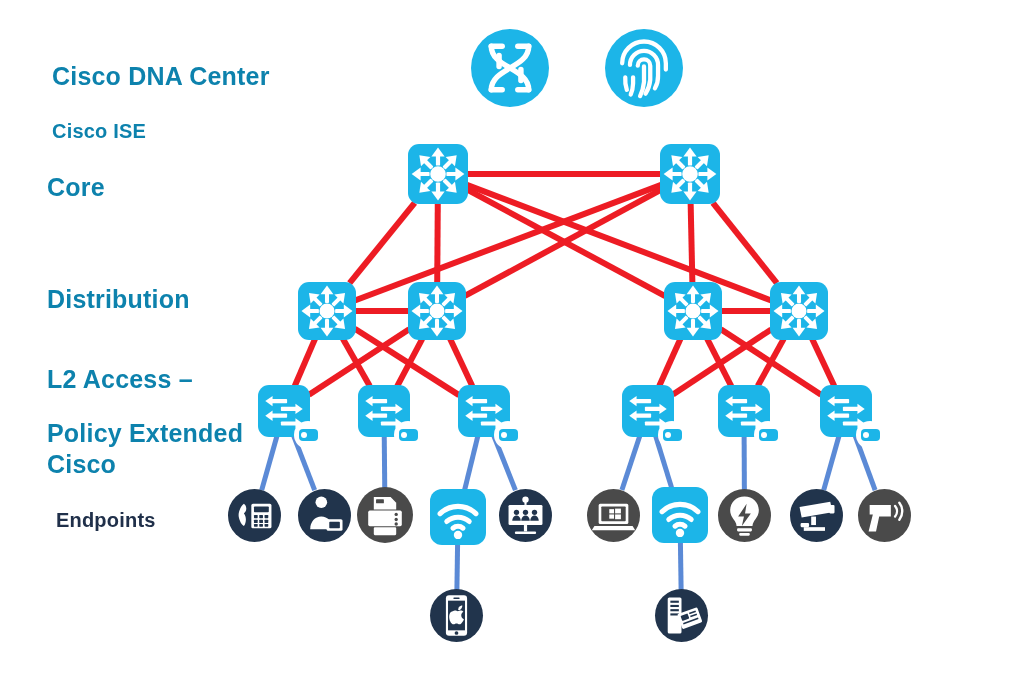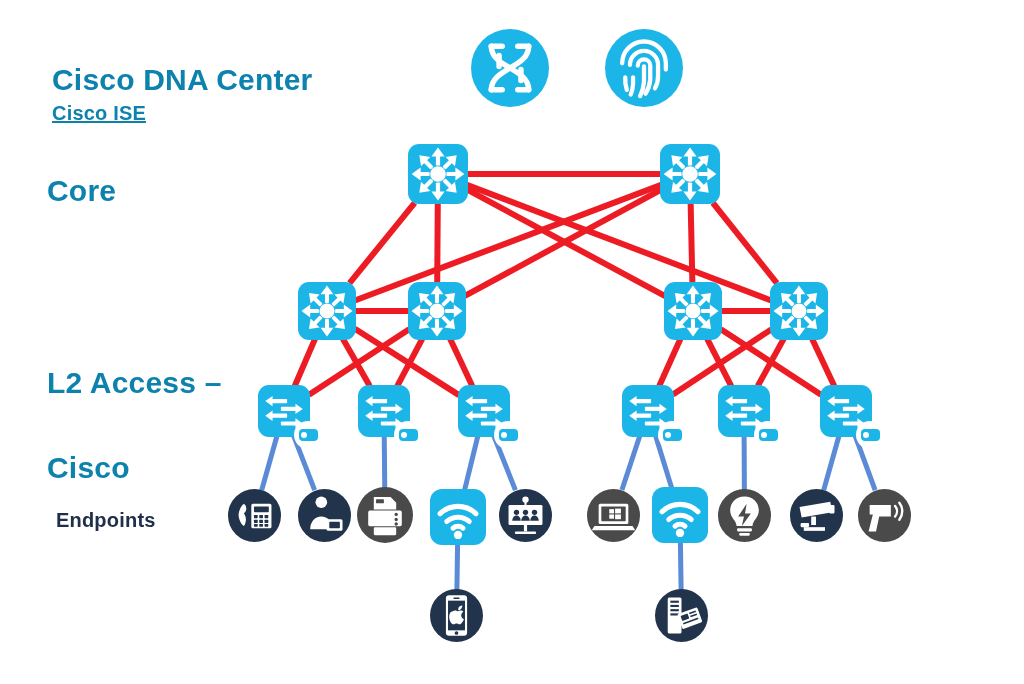--- a/index.html
+++ b/index.html
@@ -13,21 +13,21 @@
 
   .label{
     position:absolute;
     font-weight:bold;
     color:#0d82ad;
     letter-spacing:0.2px;
     line-height:1.25;
     white-space:pre;
     user-select:none;
   }
-  .label.big{font-size:30px;}
+  .label.big{font-size:25px;}
   .label.mid{font-size:20px;}
   .label.endpoints{color:#20304a;font-size:20px;text-align:right;}
   .sq{
     position:absolute;
     background:#1cb5e8;
     border-radius:11px;
     box-sizing:border-box;
   }
   .circ{
     position:absolute;
@@ -96,23 +96,25 @@
       <line x1="457.59065989847716" y1="543.88" x2="456.8874111675127" y2="590.06" stroke="#5b8ad6" stroke-width="5" stroke-linecap="butt"></line>
       <line x1="639.7596172248803" y1="435.96" x2="621.8988516746412" y2="490.06" stroke="#5b8ad6" stroke-width="5" stroke-linecap="butt"></line>
       <line x1="655.68" y1="435.96" x2="671.7292307692308" y2="488.12" stroke="#5b8ad6" stroke-width="5" stroke-linecap="butt"></line>
       <line x1="744.1194258373206" y1="435.96" x2="744.3782775119618" y2="490.06" stroke="#5b8ad6" stroke-width="5" stroke-linecap="butt"></line>
       <line x1="838.9538755980861" y1="435.96" x2="823.6816267942584" y2="490.06" stroke="#5b8ad6" stroke-width="5" stroke-linecap="butt"></line>
       <line x1="855.1957894736842" y1="435.96" x2="875.1273684210527" y2="490.06" stroke="#5b8ad6" stroke-width="5" stroke-linecap="butt"></line>
       <line x1="680.4011940298508" y1="541.88" x2="681.1202985074627" y2="590.06" stroke="#5b8ad6" stroke-width="5" stroke-linecap="butt"></line>
     </svg>
 
   <div class="label big" style="left:52px;top:61px;">Cisco DNA Center</div>
-  <div class="label mid" style="left:52px;top:101px;text-decoration:underline;">Cisco ISE</div>
+  <div class="label mid" style="left:52px;top:119px;">Cisco ISE</div>
   <div class="label big" style="left:47px;top:172px;text-align:right;">Core</div>
+  <div class="label big" style="left:47px;top:284px;">Distribution</div>
   <div class="label big" style="left:47px;top:364px;">L2 Access –</div>
+  <div class="label big" style="left:47px;top:418px;">Policy Extended</div>
   <div class="label big" style="left:47px;top:449px;">Cisco</div>
   <div class="label endpoints" style="left:56px;top:508px;">Endpoints</div>
 
   <div id="nodes">
       <div class="circ cyan" title="Cisco DNA Center" style="left: 471px; top: 29px; width: 78px; height: 78px; background: rgb(28, 181, 232);">
         <div class="glyph">
           <svg viewBox="0 0 100 100">
             <g fill="none" stroke="#ffffff" stroke-width="7" stroke-linecap="round">
       <path d="M26 22 C26 50 74 50 74 78"></path>
               <path d="M74 22 C74 50 26 50 26 78"></path>

